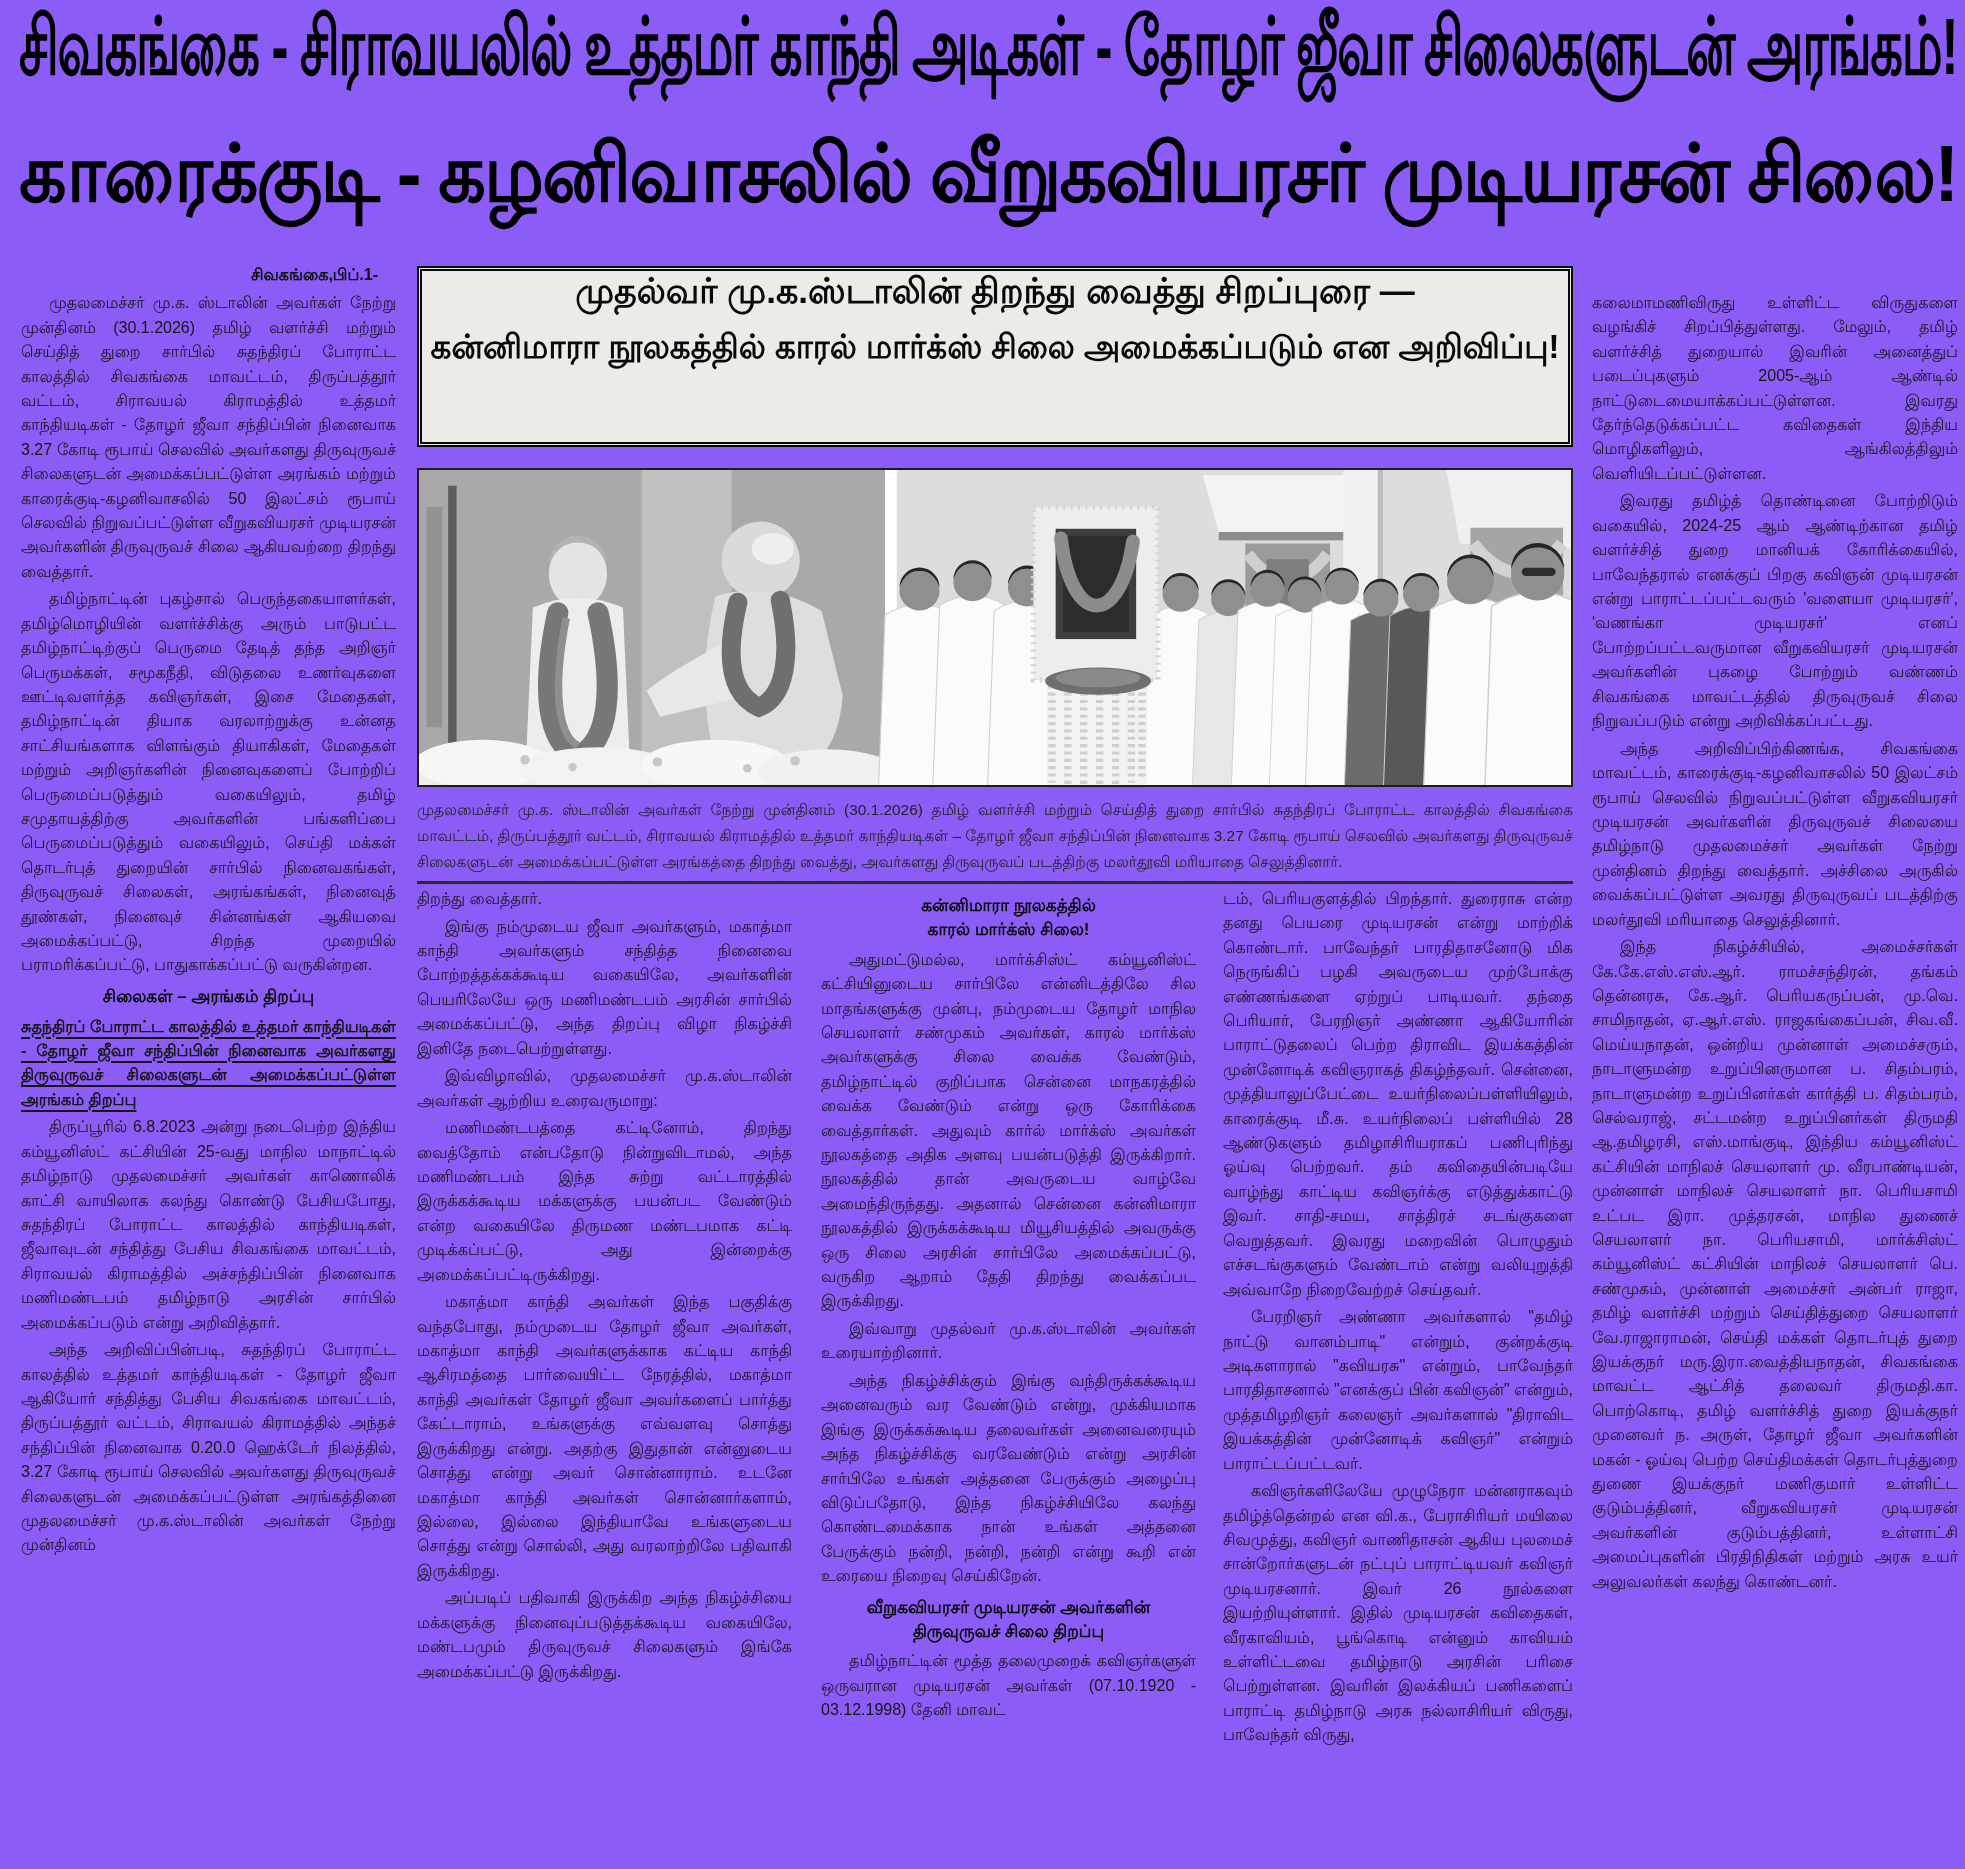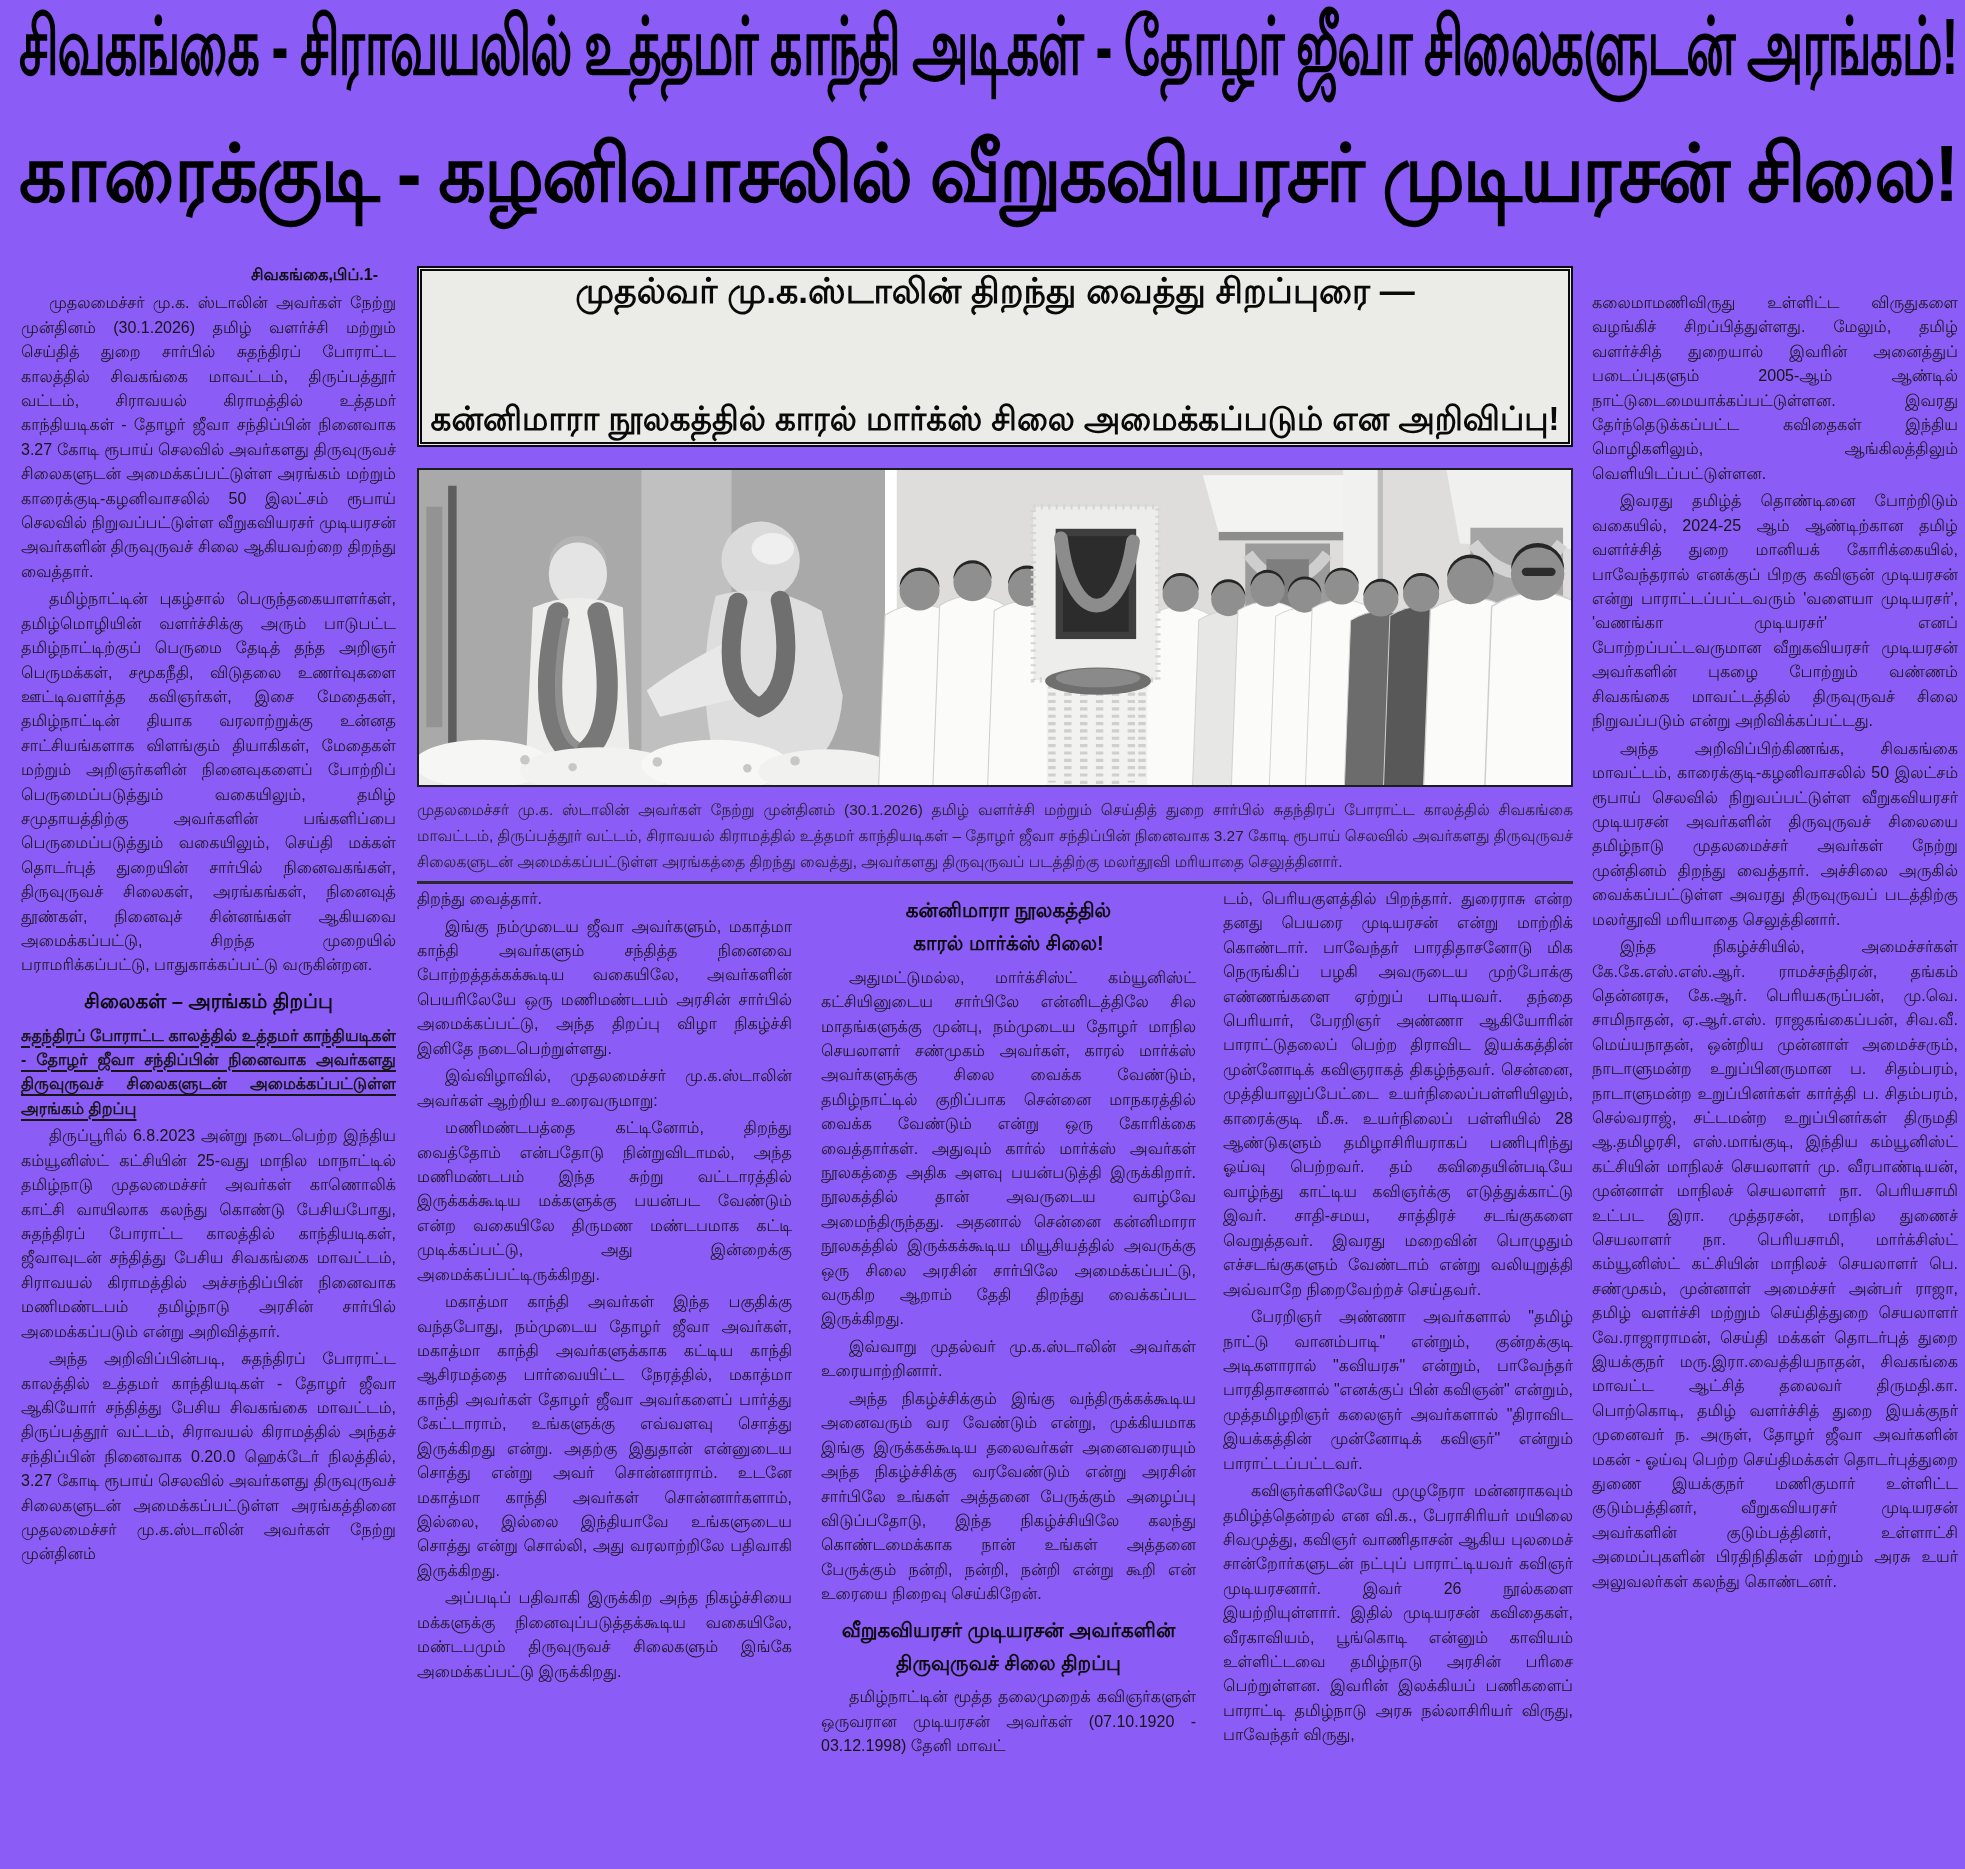--- a/index.html
+++ b/index.html
@@ -18,34 +18,34 @@
   
   .col{position:absolute;overflow:hidden;}
   .col1{left:21px;top:266px;width:375px;height:1600px;}
   .col5{left:1592px;top:291px;width:366px;height:1574px;}
   p.body{
     margin:0 0 3.2px 0;font-size:16px;line-height:24.4px;text-align:justify;color:#161616;
   }
   p.ind{text-indent:28px;}
   .dateline{margin:0 0 5.3px 0;font-size:16px;font-weight:700;text-align:right;padding-right:18px;color:#0d0d0d;}
   .subhead{
-    margin:7.4px 0 5.3px 0;font-size:20px;font-weight:700;text-align:center;color:#0b0b0b;line-height:33px;
+    margin:7.4px 0 5.3px 0;font-size:17px;font-weight:700;text-align:center;color:#0b0b0b;line-height:24px;
   }
   .pre{white-space:pre-line;}
   .lead-underline{
     font-weight:700;color:#0b0b0b;
     text-decoration:underline;text-decoration-thickness:2.1px;text-underline-offset:4.8px;
     line-height:30px;margin-bottom:6.4px;
   }
   
   .middle{position:absolute;left:417px;top:266px;width:1156px;height:1604px;}
   .subbox{
     position:absolute;left:0;top:0;width:1156px;height:181px;box-sizing:border-box;
     background:#ebebe8;border:5.3px double #0a0a0a;
-    display:flex;flex-direction:column;justify-content:space-between;gap:11.7px;
+    display:flex;flex-direction:column;justify-content:flex-start;gap:11.7px;
   }
   .sb{white-space:nowrap;text-align:center;font-weight:700;color:#0a0a0a;transform-origin:center center;}
   .sb1{font-size:35px;}
   .sb2{font-size:33px;}
   .photo{
     position:absolute;left:0;top:202px;width:1156px;height:319px;margin:0;
     border:2.1px solid #1d1d1d;box-sizing:border-box;background:#fff;
   }
   .photo svg{display:block;width:100%;height:100%;}
   .caption{

